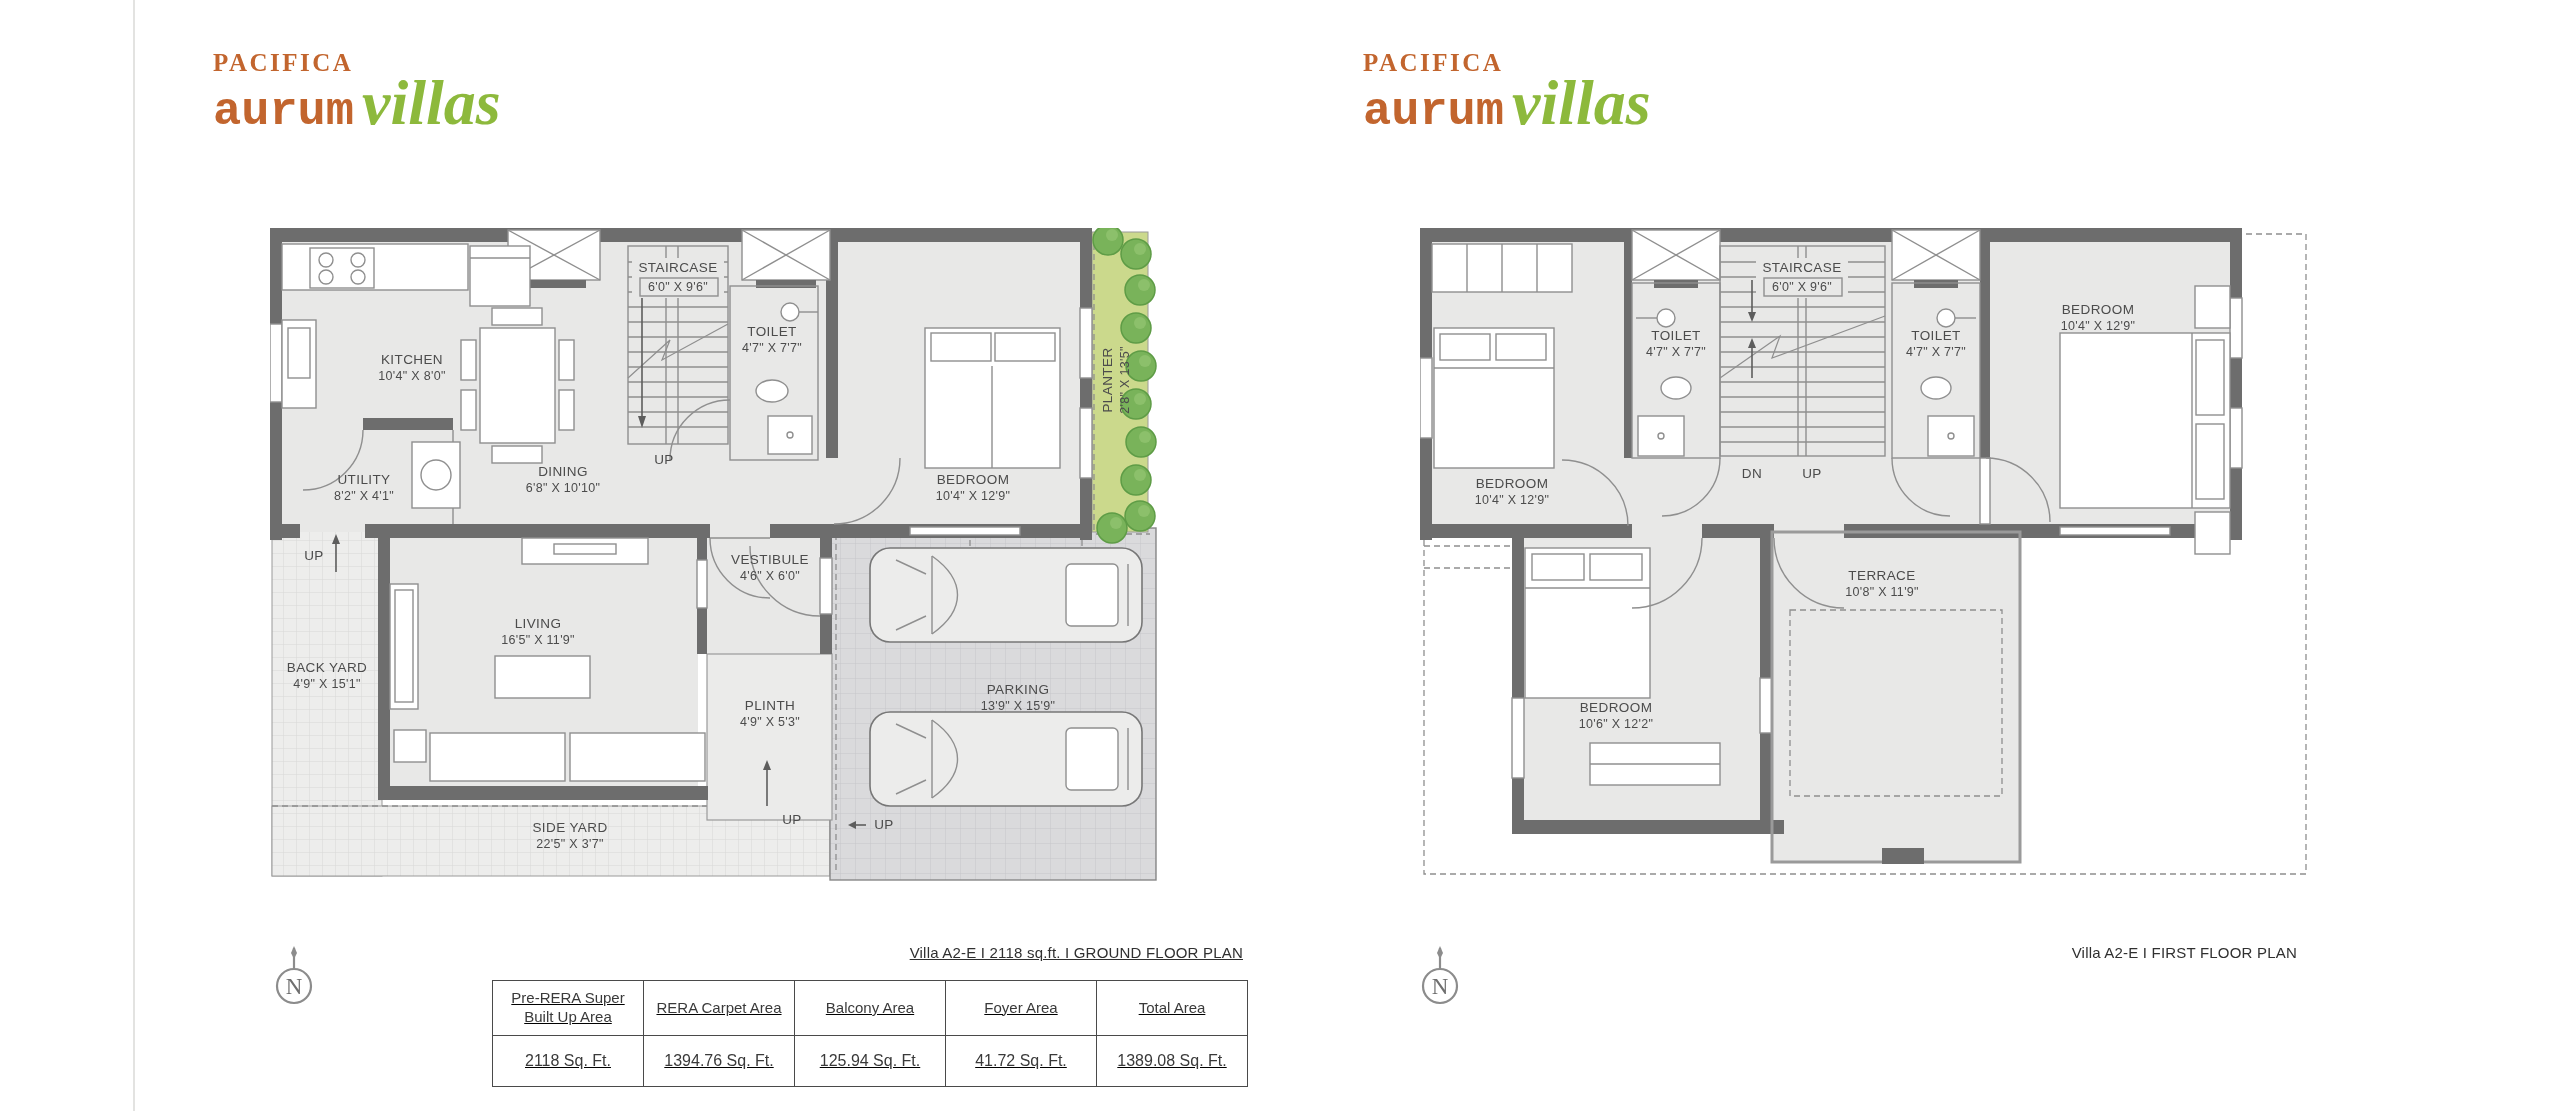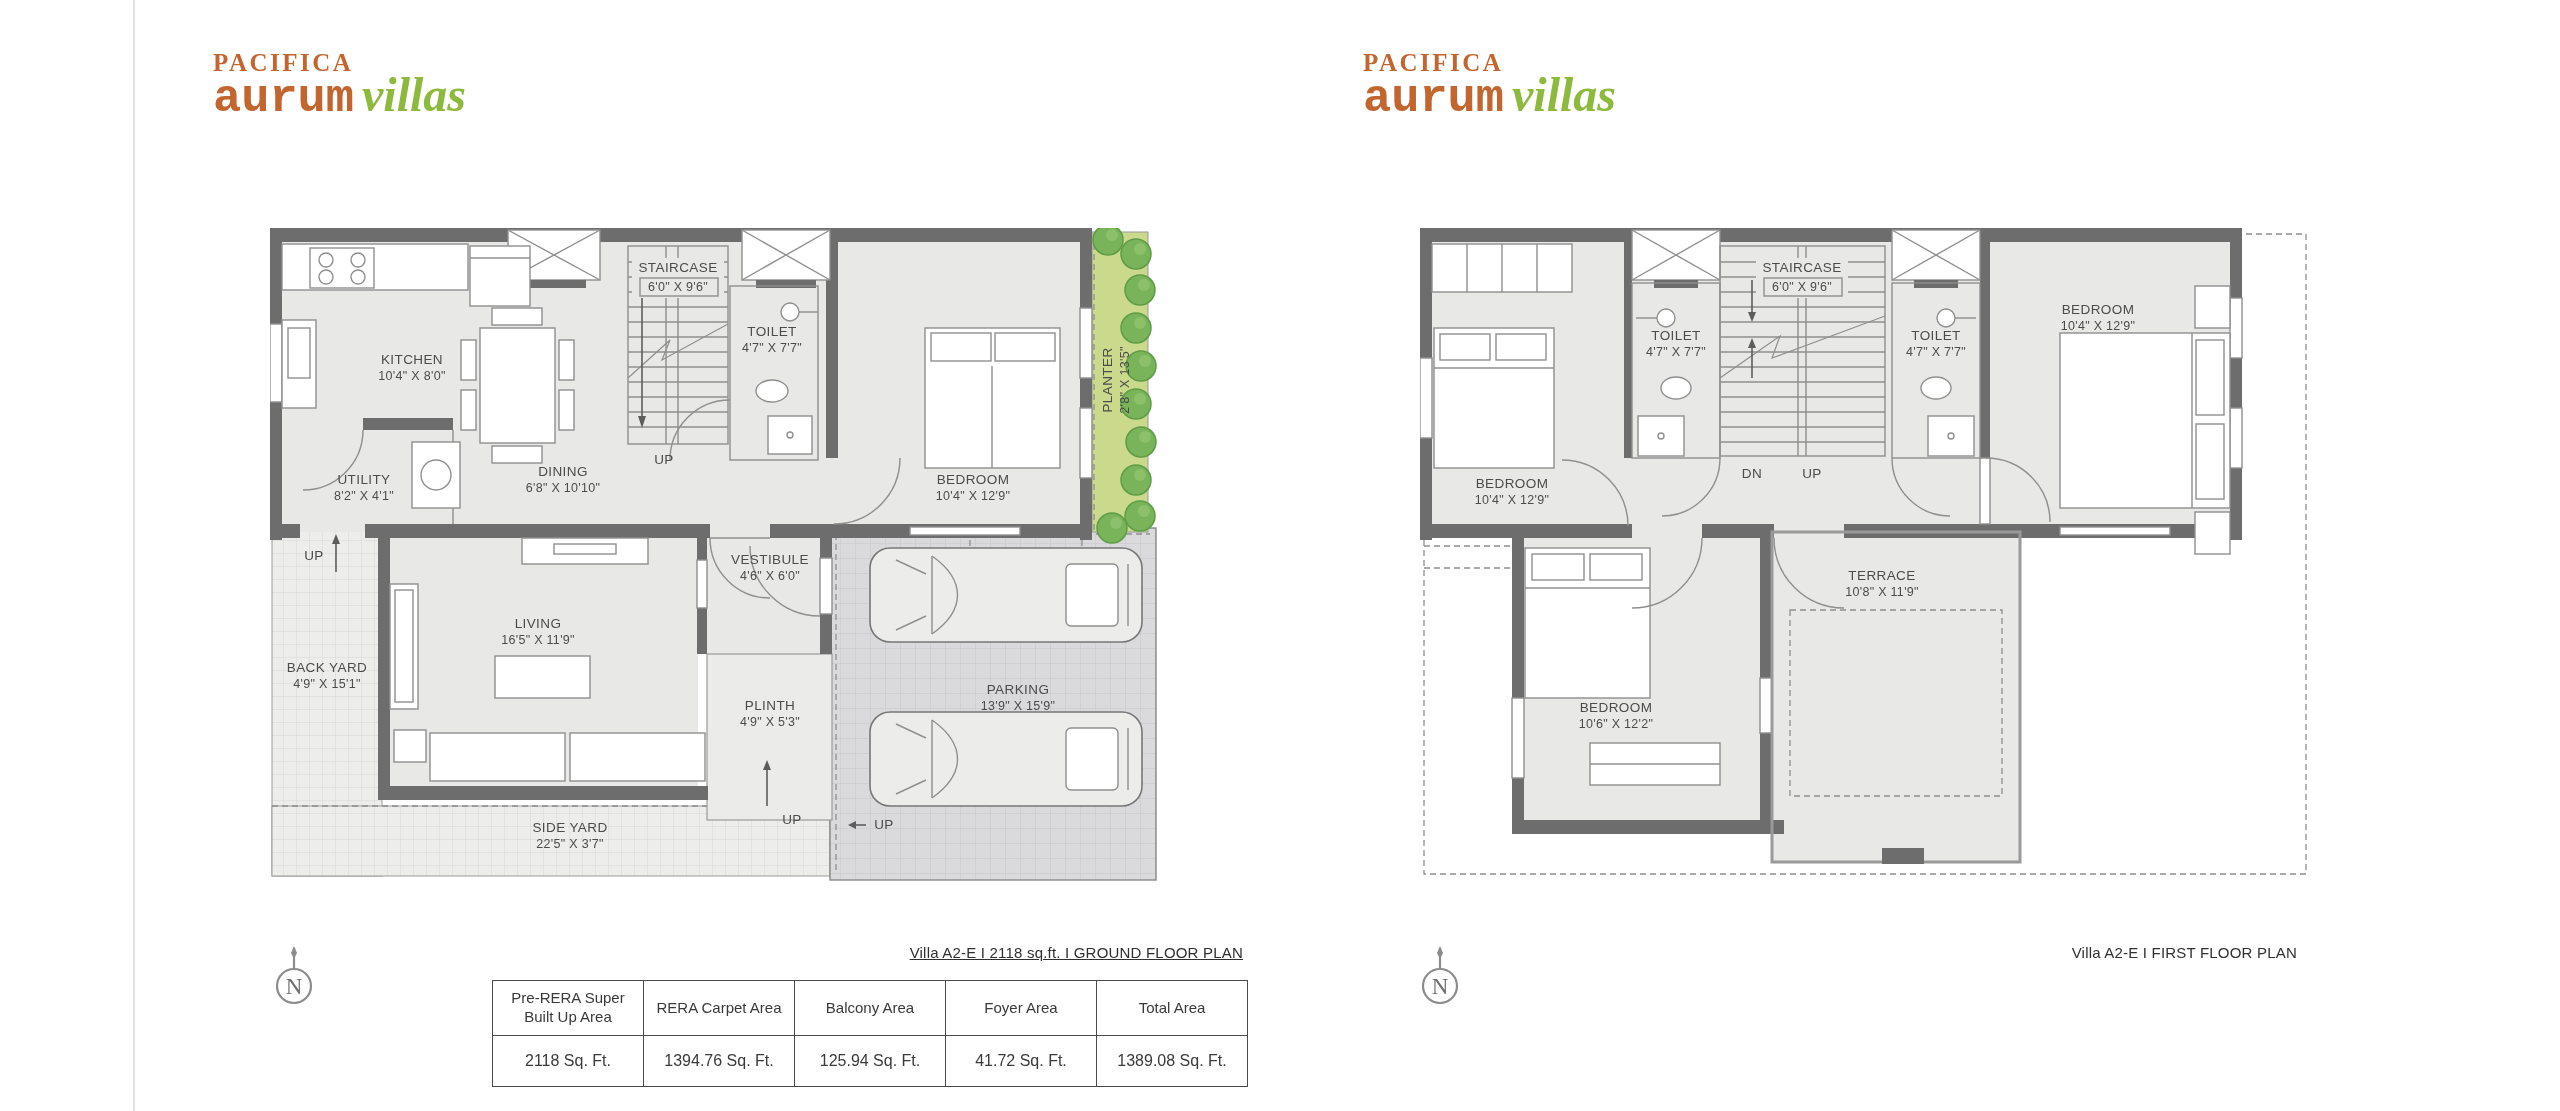--- a/index.html
+++ b/index.html
@@ -6,37 +6,37 @@
   .canvas{position:relative;width:2460px;height:1111px;background:#ffffff;overflow:hidden;
           font-family:"Liberation Sans",sans-serif;border-radius:28px;}
   .page-edge{position:absolute;left:133px;top:0;width:2px;height:1111px;background:#e3e3e1;}
   
   .logo{position:absolute;line-height:1;}
   .logo-top{font-family:"Liberation Serif",serif;font-weight:700;font-size:25px;
             letter-spacing:2.5px;color:#c2652e;}
   .logo-bottom{margin-top:-4px;white-space:nowrap;}
   .logo-main{font-family:Liberation Mono, monospace;font-weight:700;font-size:47px;color:#c2652e;}
   .logo-accent{font-family:"Liberation Serif",serif;font-style:italic;font-weight:700;
-               font-size:48px;color:#8db93c;margin-left:8px;}
+               font-size:64px;color:#8db93c;margin-left:8px;}
   
   svg text{font-family:"Liberation Sans",sans-serif;}
   .rm{font-size:13.5px;fill:#4c4c4c;text-anchor:middle;letter-spacing:.4px;}
   .rmd{font-size:12.5px;fill:#4c4c4c;text-anchor:middle;letter-spacing:.3px;}
   .wall{fill:#6d6d6d;}
   .thin{fill:none;stroke:#8f8f8f;stroke-width:1.4;}
   .thick{fill:none;stroke:#9a9a9a;stroke-width:3;}
   .furn{fill:#ffffff;stroke:#8f8f8f;stroke-width:1.4;}
   .dash{fill:none;stroke:#8f8f8f;stroke-width:1.3;stroke-dasharray:6 4;}
   .arrow{stroke:#5d5d5d;stroke-width:1.6;fill:none;}
   .ah{fill:#5d5d5d;stroke:none;}
   
   .caption{position:absolute;width:520px;text-align:right;font-size:15px;color:#303030;letter-spacing:.2px;}
   
   .area-table{position:absolute;border-collapse:collapse;table-layout:fixed;width:756px;
-              background:#fff;}
+              background:#fff;text-decoration:underline;}
   .area-table th,.area-table td{border:1.6px solid #4a4a4a;text-align:center;vertical-align:middle;
               color:#3a3a3a;font-weight:400;padding:2px 6px;}
   .area-table th{height:50px;font-size:15px;line-height:1.25;}
   .area-table td{height:46px;font-size:16px;}
   
   .compass{position:absolute;}
   .cmp{stroke:#8c8c8c;stroke-width:2.2;fill:none;}
   .cmp-n{font-family:"Liberation Serif",serif;font-size:23px;fill:#6f6f6f;text-anchor:middle;}
 </style>
 </head>

